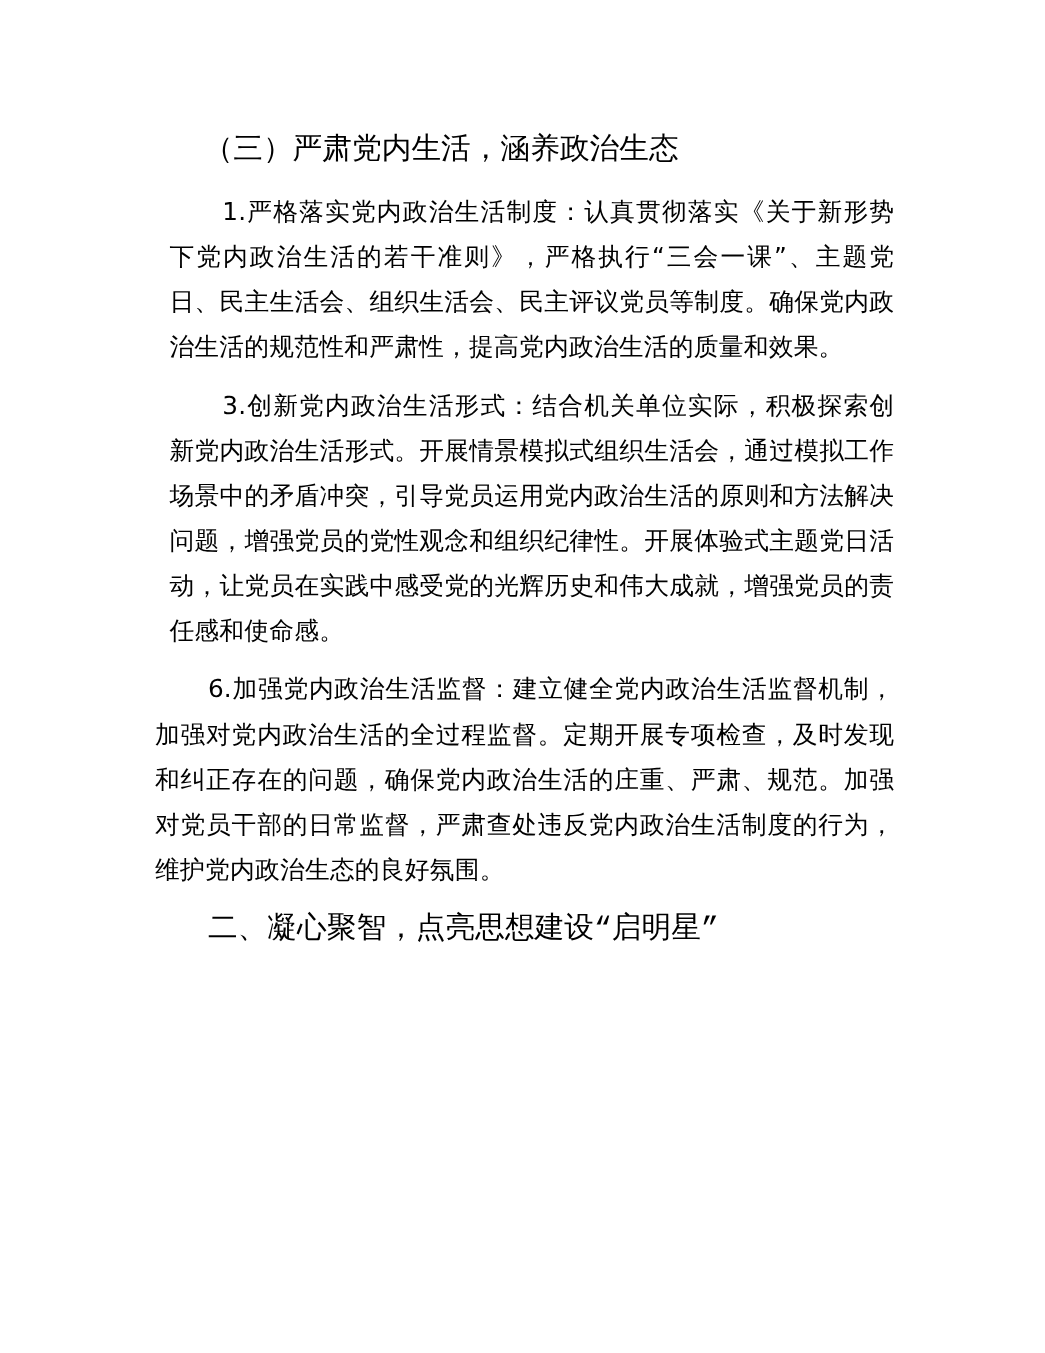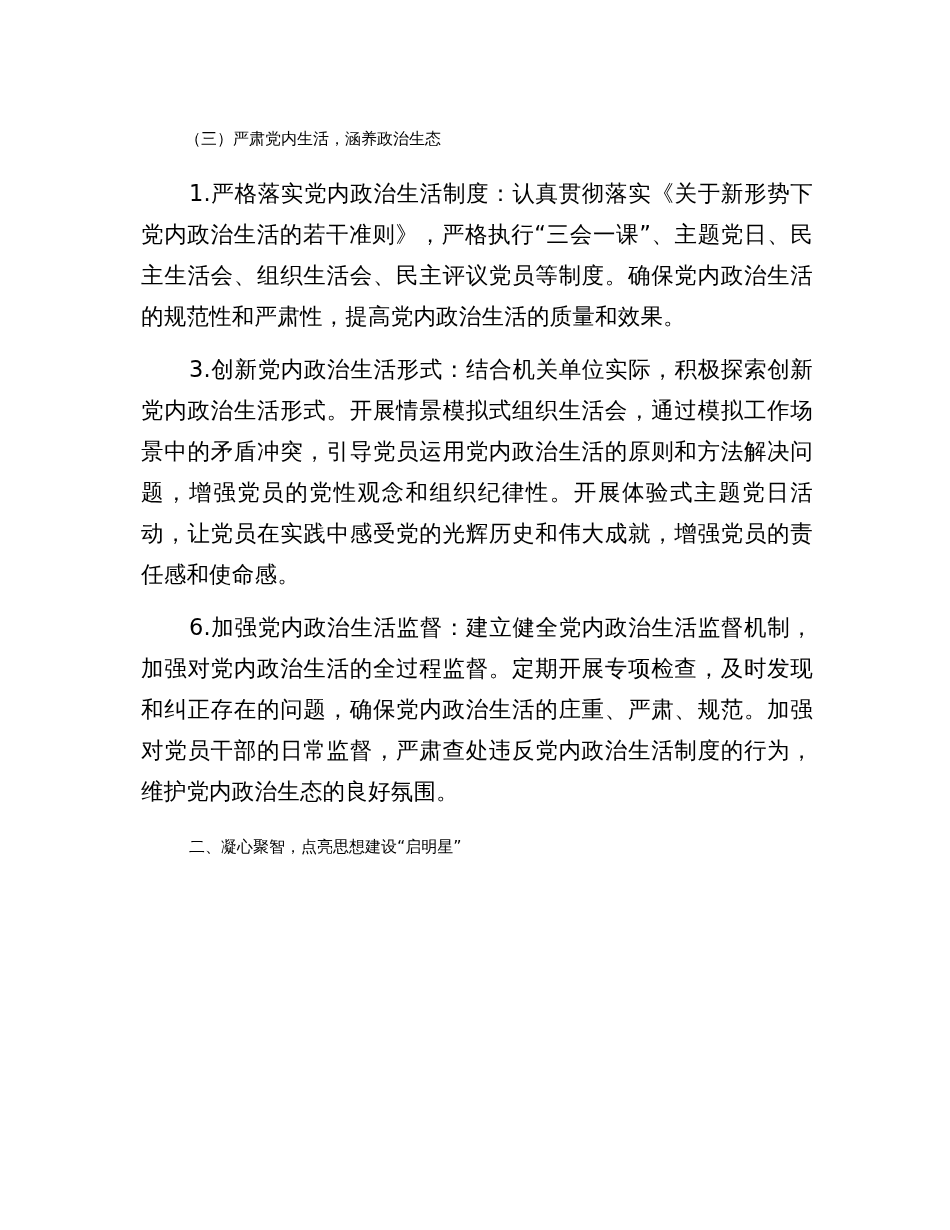--- a/index.html
+++ b/index.html
@@ -27,25 +27,26 @@
       margin: 0;
       text-align: justify;
       text-justify: inter-character;
       word-break: break-all;
       letter-spacing: 0.2px;
     }
     .indent {
       text-indent: 48px;
     }
     .heading {
-      font-size: 16px;
+      font-size: 27px;
       line-height: 41px;
       margin: 0;
+      font-family: Liberation Mono, monospace;
     }
-    .gap-sm { margin-bottom: 12px; }
+    .gap-sm { margin-bottom: 12px; margin-left: 13px; }
     .gap-md { margin-bottom: 14px; }
     .h3 { padding-left: 44px; }
     .h2 { padding-left: 48px; }
   </style>
 </head>
 <body>
 
 <div class="page">
   <p class="heading h3 gap-md">（三）严肃党内生活，涵养政治生态</p>
   <p class="para indent gap-sm">1.严格落实党内政治生活制度：认真贯彻落实《关于新形势下党内政治生活的若干准则》，严格执行“三会一课”、主题党日、民主生活会、组织生活会、民主评议党员等制度。确保党内政治生活的规范性和严肃性，提高党内政治生活的质量和效果。</p>

